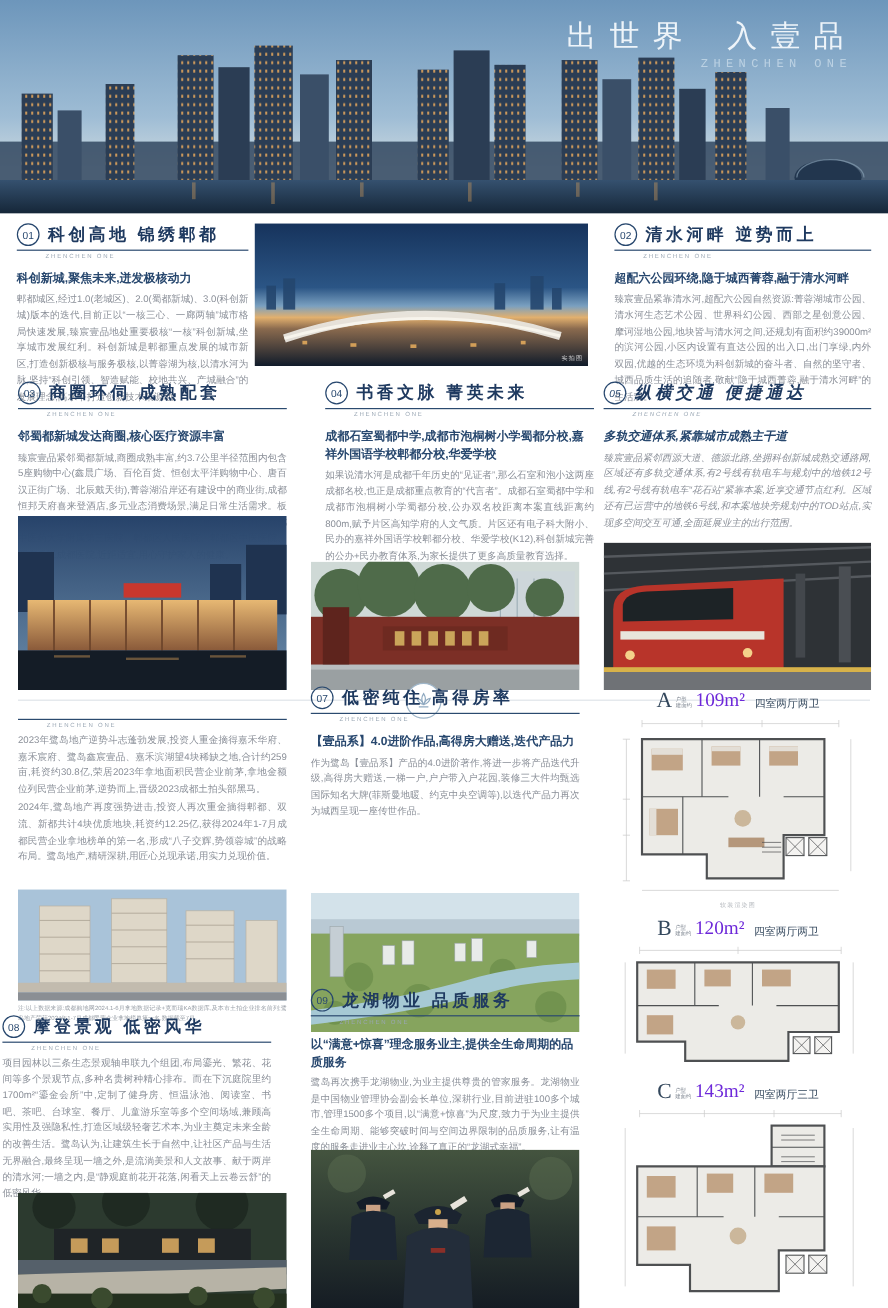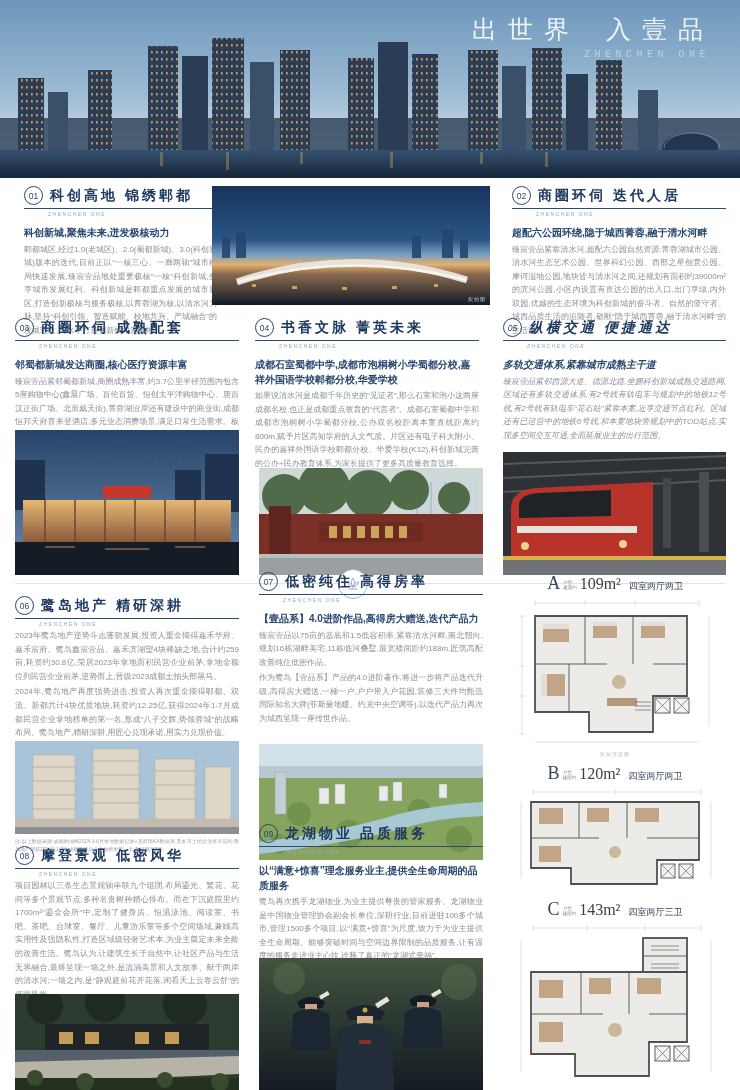--- a/index.html
+++ b/index.html
@@ -30,21 +30,21 @@
   .photo-cap{position:absolute;right:4px;bottom:3px;color:rgba(255,255,255,.75);font-size:5px;letter-spacing:1px;}
   
   .divider{position:absolute;left:15px;top:583px;width:710px;border-top:1px solid #dfe4e9;}
   .badge{position:absolute;left:338px;top:569px;width:28px;height:28px;border:1px solid #9fb6c9;
          border-radius:50%;background:#fff;display:flex;align-items:center;justify-content:center;}
   
   .fp-label{position:absolute;width:224px;display:flex;align-items:flex-end;justify-content:center;gap:3px;}
   .fp-letter{font-family:"Liberation Serif",serif;font-size:18px;color:#33475c;line-height:1;}
   .fp-stack{display:flex;flex-direction:column;justify-content:flex-end;color:#7d8590;
             font-size:4.5px;line-height:1.25;padding-bottom:1px;}
-  .fp-area{font-family:"Liberation Serif",serif;font-size:16px;color:#404040;line-height:1;}
+  .fp-area{font-family:"Liberation Serif",serif;font-size:16px;color:#6d28d9;line-height:1;}
   .fp-rooms{font-size:9px;font-weight:normal;color:#33475c;margin-left:5px;line-height:1.2;}
   .fp-draw{position:absolute;width:224px;display:flex;justify-content:center;}
   .fp-cap{position:absolute;width:224px;text-align:center;color:#b4b8bd;font-size:5px;letter-spacing:1px;}
 </style>
 </head>
 <body>
 
 <div class="page">
 
   <div class="hero">
@@ -95,21 +95,21 @@
         <rect x="300" y="152" width="3" height="12"></rect>
           <rect x="390" y="152" width="3" height="16"></rect>
         <rect x="480" y="152" width="3" height="12"></rect>
           <rect x="545" y="152" width="3" height="15"></rect>
       </g>
     </svg>
     <div class="hero-title">出世界 入壹品</div>
     <div class="hero-sub">ZHENCHEN ONE</div>
   </div>
 
-  <div class="sec" style="left:24px;top:186px;width:193px;">
+  <div class="sec" style="left:14px;top:186px;width:193px;">
     <div class="sec-head">
       <div class="num-circle">01</div>
       <div class="sec-title">科创高地 锦绣郫都</div>
     </div>
     <div class="sec-rule"></div>
     <div class="sec-tag">ZHENCHEN ONE</div>
     <div class="headline">科创新城,聚焦未来,迸发极核动力</div>
     <div class="body-txt">郫都城区,经过1.0(老城区)、2.0(蜀都新城)、3.0(科创新城)版本的迭代,目前正以“一核三心、一廊两轴”城市格局快速发展,臻宸壹品地处重要极核“一核”科创新城,坐享城市发展红利。科创新城是郫都重点发展的城市新区,打造创新极核与服务极核,以菁蓉湖为核,以清水河为脉,坚持“科创引领、智造赋能、校地共兴、产城融合”的发展理念,高水平打造创新技术策源地。</div>
   </div>
 
@@ -142,40 +142,40 @@
           <rect x="180" y="100" width="5" height="3"></rect>
         <rect x="222" y="98" width="4" height="3"></rect>
       </g>
     </svg>
     <span class="photo-cap">实拍图</span>
   </div>
 
   <div class="sec" style="left:512px;top:186px;width:214px;">
     <div class="sec-head">
       <div class="num-circle">02</div>
-      <div class="sec-title">商圈环伺 迭代人居</div>
+      <div class="sec-title">清水河畔 逆势而上</div>
     </div>
     <div class="sec-rule"></div>
     <div class="sec-tag">ZHENCHEN ONE</div>
     <div class="headline">超配六公园环绕,隐于城西菁蓉,融于清水河畔</div>
     <div class="body-txt">臻宸壹品紧靠清水河,超配六公园自然资源:菁蓉湖城市公园、清水河生态艺术公园、世界科幻公园、西部之星创意公园、摩诃湿地公园,地块皆与清水河之间,还规划有面积约39000m²的滨河公园,小区内设置有直达公园的出入口,出门享绿,内外双园,优越的生态环境为科创新城的奋斗者、自然的坚守者、城西品质生活的追随者,敬献“隐于城西菁蓉,融于清水河畔”的生活观。</div>
   </div>
 
   <div class="sec" style="left:15px;top:318px;width:224px;">
     <div class="sec-head">
       <div class="num-circle">03</div>
       <div class="sec-title">商圈环伺 成熟配套</div>
     </div>
     <div class="sec-rule"></div>
     <div class="sec-tag">ZHENCHEN ONE</div>
     <div class="headline">邻蜀都新城发达商圈,核心医疗资源丰富</div>
     <div class="body-txt">臻宸壹品紧邻蜀都新城,商圈成熟丰富,约3.7公里半径范围内包含5座购物中心(鑫晨广场、百伦百货、恒创太平洋购物中心、唐百汉正街广场、北辰戴天街),菁蓉湖沿岸还有建设中的商业街,成都恒邦天府喜来登酒店,多元业态消费场景,满足日常生活需求。板块还包含丰富的医疗资源,四川大学华西第二医院(规划中)、成都中医药大学附属第三医院、郫都区人民医院、郫都区中医医院、西南兵工成都医院,近距适宜,用心守护家人的健康。</div>
   </div>
 
-  <div class="sec" style="left:255px;top:318px;width:224px;">
+  <div class="sec" style="left:271px;top:318px;width:224px;">
     <div class="sec-head">
       <div class="num-circle">04</div>
       <div class="sec-title">书香文脉 菁英未来</div>
     </div>
     <div class="sec-rule"></div>
     <div class="sec-tag">ZHENCHEN ONE</div>
     <div class="headline">成都石室蜀都中学,成都市泡桐树小学蜀都分校,嘉祥外国语学校郫都分校,华爱学校</div>
     <div class="body-txt">如果说清水河是成都千年历史的“见证者”,那么石室和泡小这两座成都名校,也正是成都重点教育的“代言者”。成都石室蜀都中学和成都市泡桐树小学蜀都分校,公办双名校距离本案直线距离约800m,赋予片区高知学府的人文气质。片区还有电子科大附小、民办的嘉祥外国语学校郫都分校、华爱学校(K12),科创新城完善的公办+民办教育体系,为家长提供了更多高质量教育选择。</div>
   </div>
 
@@ -288,24 +288,20 @@
       <g fill="none" stroke="#8fa9c0" stroke-width="1">
         <path d="M8,2 C10,5 10,8 8,11 C6,8 6,5 8,2 Z"></path>
         <path d="M2.5,6 C5.5,6.5 7,8.5 8,11 C5,10.5 3.2,8.5 2.5,6 Z"></path>
         <path d="M13.5,6 C10.5,6.5 9,8.5 8,11 C11,10.5 12.8,8.5 13.5,6 Z"></path>
         <line x1="4" y1="13" x2="12" y2="13"></line>
       </g>
     </svg>
   </div>
 
   <div class="sec" style="left:15px;top:596px;width:224px;">
-    <div class="sec-head">
-      <div class="num-circle">06</div>
-      <div class="sec-title">鹭岛地产 精研深耕</div>
-    </div>
     <div class="sec-rule"></div>
     <div class="sec-tag">ZHENCHEN ONE</div>
     <div class="body-txt">2023年鹭岛地产逆势斗志蓬勃发展,投资人重金摘得嘉禾华府、嘉禾宸府、鹭岛鑫宸壹品、嘉禾滨湖望4块稀缺之地,合计约259亩,耗资约30.8亿,荣居2023年拿地面积民营企业前茅,拿地金额位列民营企业前茅,逆势而上,晋级2023成都土拍头部黑马。</div>
     <div class="body-txt">2024年,鹭岛地产再度强势进击,投资人再次重金摘得郫都、双流、新都共计4块优质地块,耗资约12.25亿,获得2024年1-7月成都民营企业拿地榜单的第一名,形成“八子交辉,势领蓉城”的战略布局。鹭岛地产,精研深耕,用匠心兑现承诺,用实力兑现价值。</div>
   </div>
 
   <div class="photo" style="left:15px;top:741px;width:224px;height:93px;">
     <svg width="224" height="93" viewBox="0 0 224 93">
       <rect width="224" height="93" fill="#a9c3d9"></rect>
       <g fill="#ded7c8" stroke="#b9b2a4" stroke-width="0.6">
@@ -334,21 +330,20 @@
   <div class="note-txt" style="left:15px;top:838px;width:224px;">注:以上数据来源:成都购地网2024.1-6月拿地数据记录+克而瑞KA数据库,及本市土拍企业排名前列;鹭岛地产荣获2024年1-7月成都民营企业拿地榜单第一名,数据截至7月。</div>
 
   <div class="sec" style="left:259px;top:572px;width:224px;">
     <div class="sec-head">
       <div class="num-circle">07</div>
       <div class="sec-title">低密纯住 高得房率</div>
     </div>
     <div class="sec-rule"></div>
     <div class="sec-tag">ZHENCHEN ONE</div>
     <div class="headline">【壹品系】4.0进阶作品,高得房大赠送,迭代产品力</div>
-    <div class="body-txt">臻宸壹品以75亩的基底和1.5低容积率,紧靠清水河畔,南北朝向,规划16栋湖畔美宅,11栋临河叠墅,最宽楼间距约188m,匠筑高配改善纯住低密作品。</div>
     <div class="body-txt">作为鹭岛【壹品系】产品的4.0进阶著作,将进一步将产品迭代升级,高得房大赠送,一梯一户,户户带入户花园,装修三大件均甄选国际知名大牌(菲斯曼地暖、约克中央空调等),以迭代产品力再次为城西呈现一座传世作品。</div>
   </div>
 
   <div class="photo" style="left:259px;top:744px;width:224px;height:116px;">
     <svg width="224" height="116" viewBox="0 0 224 116">
       <rect width="224" height="116" fill="#d3e2ea"></rect>
       <rect y="22" width="224" height="14" fill="#b9c9d4"></rect>
       <rect y="34" width="224" height="82" fill="#86a45e"></rect>
       <g fill="#6d8f4b" opacity="0.8">
         <circle cx="40" cy="70" r="12"></circle>
@@ -472,21 +467,21 @@
       </g>
       <g stroke="#4e5052" stroke-width="0.6">
         <line x1="146" y1="78" x2="160" y2="92"></line>
           <line x1="160" y1="78" x2="146" y2="92"></line>
         <line x1="164" y1="78" x2="178" y2="92"></line>
           <line x1="178" y1="78" x2="164" y2="92"></line>
       </g>
     </svg>
   </div>
 
-  <div class="sec" style="left:15px;top:846px;width:224px;">
+  <div class="sec" style="left:2px;top:846px;width:224px;">
     <div class="sec-head">
       <div class="num-circle">08</div>
       <div class="sec-title">摩登景观 低密风华</div>
     </div>
     <div class="sec-rule"></div>
     <div class="sec-tag">ZHENCHEN ONE</div>
     <div class="body-txt">项目园林以三条生态景观轴串联九个组团,布局鎏光、繁花、花间等多个景观节点,多种名贵树种精心排布。而在下沉庭院里约1700m²“鎏金会所”中,定制了健身房、恒温泳池、阅读室、书吧、茶吧、台球室、餐厅、儿童游乐室等多个空间场域,兼顾高实用性及强隐私性,打造区域级轻奢艺术本,为业主奠定未来全龄的改善生活。鹭岛认为,让建筑生长于自然中,让社区产品与生活无界融合,最终呈现一墙之外,是流淌美景和人文故事、献于两岸的清水河;一墙之内,是“静观庭前花开花落,闲看天上云卷云舒”的低密风华。</div>
   </div>
 
   <div class="photo" style="left:15px;top:994px;width:224px;height:96px;">

